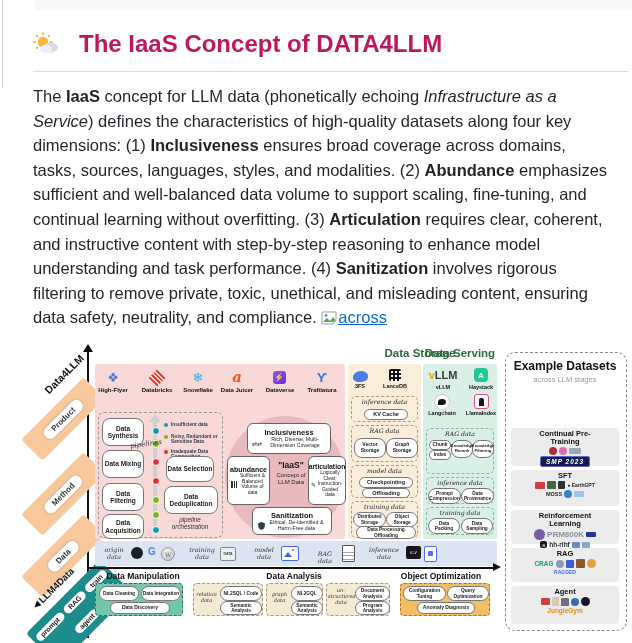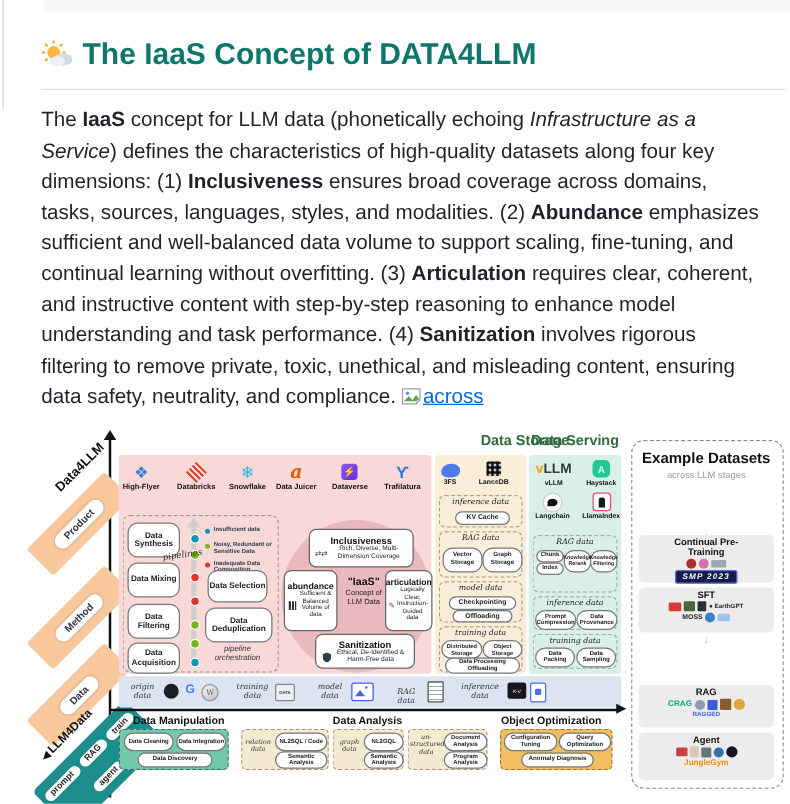--- a/index.html
+++ b/index.html
@@ -1,22 +1,22 @@
 <!DOCTYPE html>
 <html><head>
 <meta charset="utf-8">
 <style>
   html,body{margin:0;padding:0;background:#fff}
   body{width:632px;height:643px;overflow:hidden;position:relative;
        font-family:"Liberation Sans",sans-serif;color:#1f2328}
   #topbar{position:absolute;left:35px;top:0;width:597px;height:10px;background:#f6f8fa}
   #leftrule{position:absolute;left:2px;top:0;width:1px;height:88px;background:#d0d7de}
   h2#heading{position:absolute;left:33px;top:28px;width:595px;margin:0;
-     font-size:24px;line-height:32px;font-weight:700;color:#0f766e;
-     padding-bottom:11px;border-bottom:1px solid #d8dee4;display:flex;align-items:center;gap:7px}
+     font-size:24px;line-height:32px;font-weight:700;color:#be185d;
+     padding-bottom:11px;border-bottom:1px solid #d8dee4;display:flex;align-items:center;gap:20px}
   #para{position:absolute;left:33px;top:84px;width:579px;margin:0;
      font-size:16.5px;line-height:24.6px;color:#1f2328}
   #para b{font-weight:700}
   #para i{font-style:italic}
   .arxiv-link{color:#0969da;text-decoration:underline;cursor:pointer}
   #fig{position:absolute;left:31px;top:344px;width:598px;height:299px;background:#fff;color:#111}
   .serifit{font-family:"DejaVu Serif",serif;font-style:italic}
   .pl{background:#fff;border:0.8px solid #777;border-radius:8px;display:flex;
       align-items:center;justify-content:center;text-align:center;
       font-weight:600;color:#222;line-height:1.12}
@@ -290,20 +290,34 @@
         <div style="position: static; width: 7px; height: 8px; background: rgb(43, 47, 54); border-radius: 1px;"></div>
         <div style="position: static; font-size: 5px; font-weight: bold; color: rgb(34, 38, 44);">● EarthGPT</div>
       </div>
       <div style="position: static; display: flex; align-items: center; justify-content: center; gap: 2px; flex-wrap: wrap; margin-top: 1px;">
         <div style="position: static; font-size: 5.5px; font-weight: bold; color: rgb(34, 38, 44);">MOSS</div>
         <div style="position: static; width: 8px; height: 8px; background: rgb(59, 130, 196); border-radius: 50%;"></div>
         <div style="position: static; width: 10px; height: 6px; background: rgb(158, 197, 232); border-radius: 1px;"></div>
       </div>
     </div>
     <div style="position: absolute; left: 480px; top: 163px; width: 108px; text-align: center; font-size: 8px; color: rgb(179, 179, 179);">↓</div>
+    <div style="position: absolute; left: 480px; top: 166px; width: 108px; height: 34px; background: rgb(236, 236, 236); border-radius: 4px; display: flex; flex-direction: column; align-items: center; padding-top: 2px; box-sizing: border-box;">
+      <div style="position: static; font-size: 7.5px; line-height: 8.2px; font-weight: bold; color: rgb(17, 17, 17); text-align: center; width: 80px;">Reinforcement Learning</div>
+      <div style="position: static; display: flex; align-items: center; justify-content: center; gap: 2px; flex-wrap: wrap; margin-top: 1px;">
+        <div style="position: static; width: 11px; height: 11px; background: rgb(123, 94, 167); border-radius: 50%;"></div>
+        <div style="position: static; font-size: 8px; font-weight: bold; color: rgb(138, 143, 152);">PRM800K</div>
+        <div style="position: static; width: 10px; height: 5px; background: rgb(36, 48, 160); border-radius: 1px;"></div>
+      </div>
+      <div style="position: static; display: flex; align-items: center; justify-content: center; gap: 2px; flex-wrap: wrap; margin-top: 1px;">
+        <div style="position: static; background: rgb(22, 22, 29); border-radius: 2px; color: rgb(255, 255, 255); font-size: 5px; width: 7px; height: 7px; display: flex; align-items: center; justify-content: center;">a</div>
+        <div style="position: static; font-size: 6.5px; font-weight: bold; color: rgb(34, 38, 44);">hh-rlhf</div>
+        <div style="position: static; width: 8px; height: 6px; background: rgb(106, 137, 201); border-radius: 1px;"></div>
+        <div style="position: static; width: 8px; height: 6px; background: rgb(138, 164, 214); border-radius: 1px;"></div>
+      </div>
+    </div>
     <div style="position: absolute; left: 480px; top: 201px; width: 108px; text-align: center; font-size: 8px; color: rgb(179, 179, 179);">↓</div>
     <div style="position: absolute; left: 480px; top: 204px; width: 108px; height: 34px; background: rgb(236, 236, 236); border-radius: 4px; display: flex; flex-direction: column; align-items: center; padding-top: 2px; box-sizing: border-box;">
       <div style="position: static; font-size: 7.5px; line-height: 8.2px; font-weight: bold; color: rgb(17, 17, 17); text-align: center; width: 80px;">RAG</div>
       <div style="position: static; display: flex; align-items: center; justify-content: center; gap: 2px; flex-wrap: wrap; margin-top: 1px;">
         <div style="position: static; font-size: 6.5px; font-weight: bold; color: rgb(12, 166, 120);">CRAG</div>
         <div style="position: static; width: 8px; height: 8px; background: rgb(141, 153, 174); border-radius: 50%;"></div>
         <div style="position: static; width: 8px; height: 8px; background: rgb(59, 91, 219); border-radius: 1px;"></div>
         <div style="position: static; width: 9px; height: 9px; background: rgb(141, 90, 43); border-radius: 1px;"></div>
         <div style="position: static; width: 9px; height: 9px; background: rgb(224, 164, 58); border-radius: 50%;"></div>
       </div>

